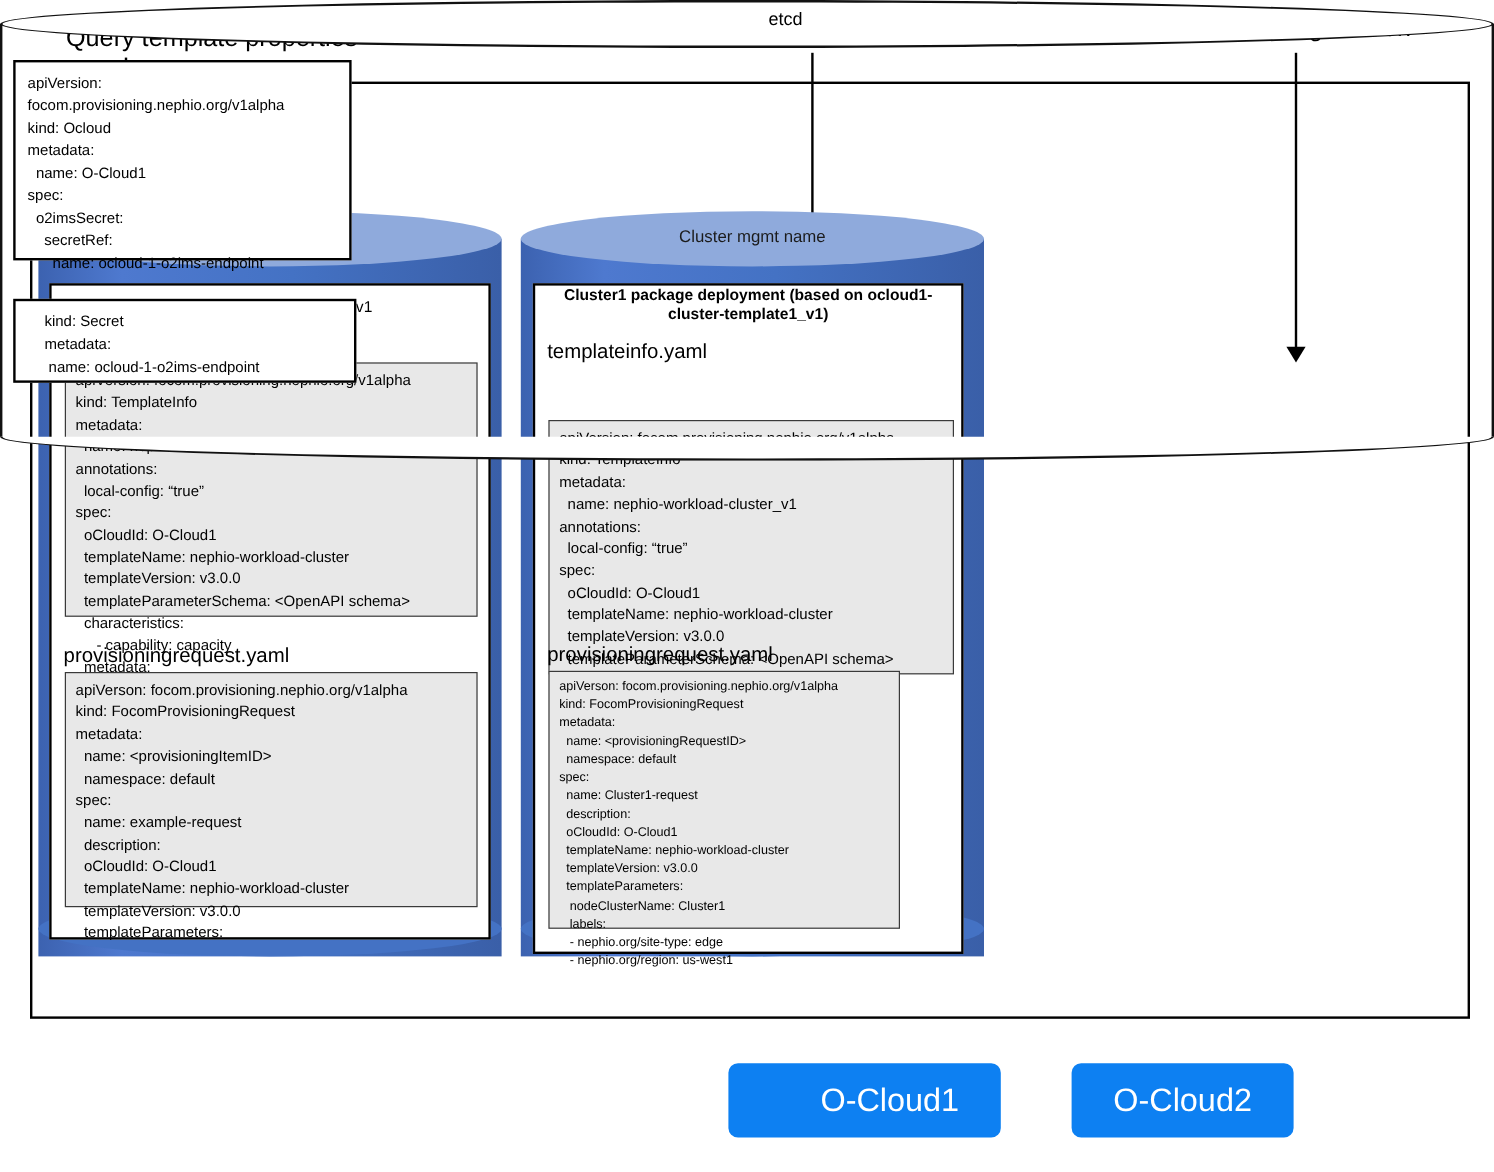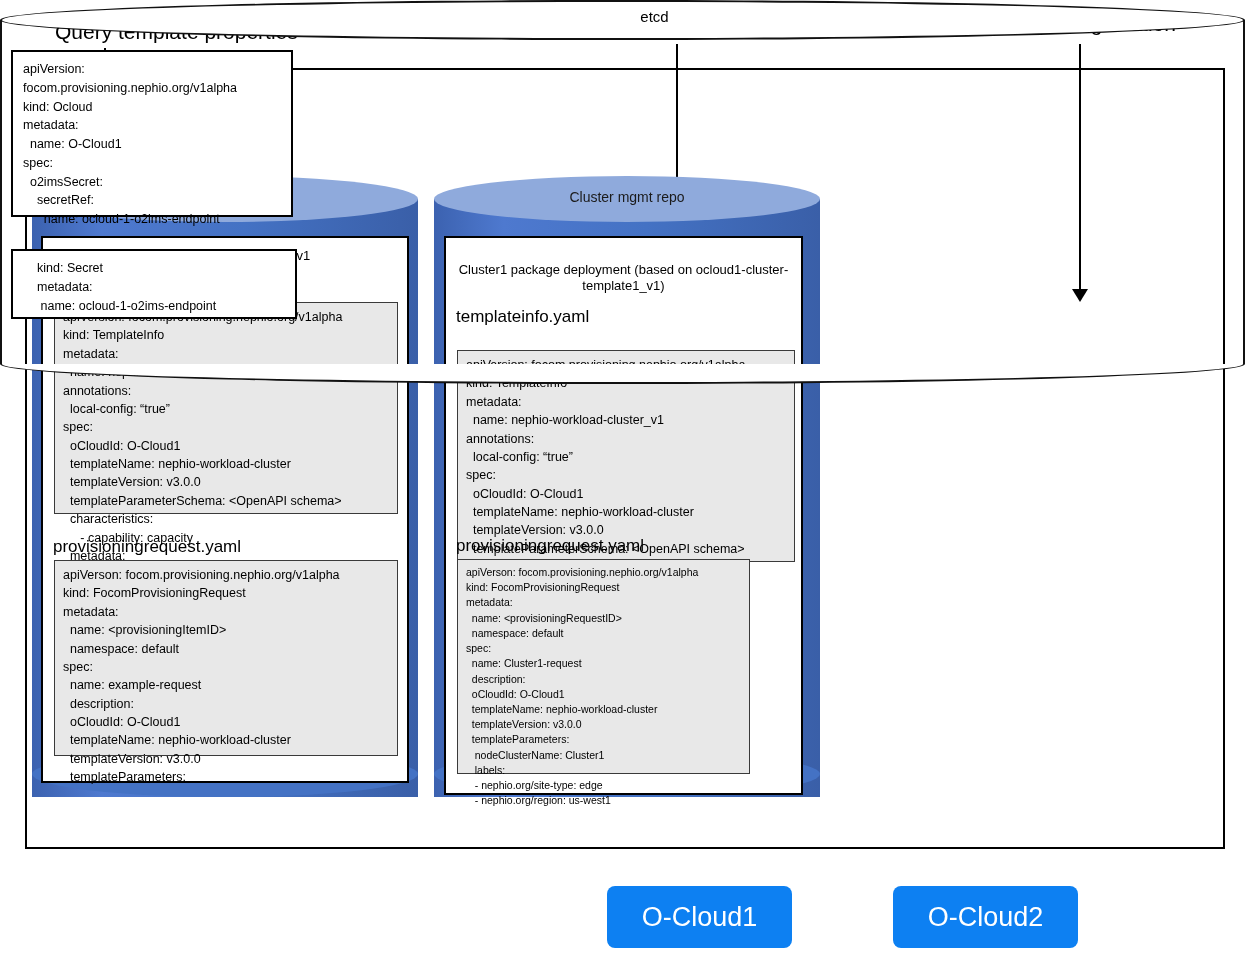--- a/index.html
+++ b/index.html
@@ -120,25 +120,25 @@
   oCloudId: O-Cloud1
   templateName: nephio-workload-cluster
   templateVersion: v3.0.0
   templateParameters:</div>
 </div>
 
 <div class="cyl" style="left:434px;top:176px;width:386px;height:644px;">
   <div class="cyl-body" style="top:23px;height:598px;"></div>
   <div class="cyl-bottom" style="top:575px;"></div>
   <div class="cyl-top" style="top:0;"></div>
-  <div class="cyl-label" style="top:13px;">Cluster mgmt repo</div>
+  <div class="cyl-label" style="top:13px;">Cluster mgmt name</div>
 </div>
 
 <div class="card" style="left:444px;top:236px;width:359px;height:559px;">
-  <div class="card-title" style="padding-top:24px;">Cluster1 package deployment (based on ocloud1-cluster-template1_v1)</div>
+  <div class="card-title" style="padding-top:0;font-weight:bold;">Cluster1 package deployment (based on ocloud1-cluster-template1_v1)</div>
 
   <div class="file-label" style="margin-top:12px;">templateinfo.yaml</div>
   <div class="yaml y-lg" style="position:absolute;left:11px;top:69px;width:338px;height:212px;margin-top:43px;">apiVersion: focom.provisioning.nephio.org/v1alpha
 kind: TemplateInfo
 metadata:
   name: nephio-workload-cluster_v1
 annotations:
   local-config: “true”
 spec:
   oCloudId: O-Cloud1
@@ -182,14 +182,14 @@
 spec:
   o2imsSecret:
     secretRef:
       name: ocloud-1-o2ims-endpoint</div>
 
   <div class="rec" style="left:11px;top:249px;width:286px;height:70px;padding-left:24px;">kind: Secret
 metadata:
  name: ocloud-1-o2ims-endpoint</div>
 </div>
 
-<div class="ocloud-btn" style="left:607px;top:886px;width:185px;height:62px;background:#0d80f2;">O-Cloud1</div>
+<div class="ocloud-btn" style="left:607px;top:886px;width:185px;height:62px;background:#0d80f2;padding-left:42px;">O-Cloud1</div>
 <div class="ocloud-btn" style="left:893px;top:886px;width:185px;height:62px;background:#0d80f2;">O-Cloud2</div>
 
 </body></html>

